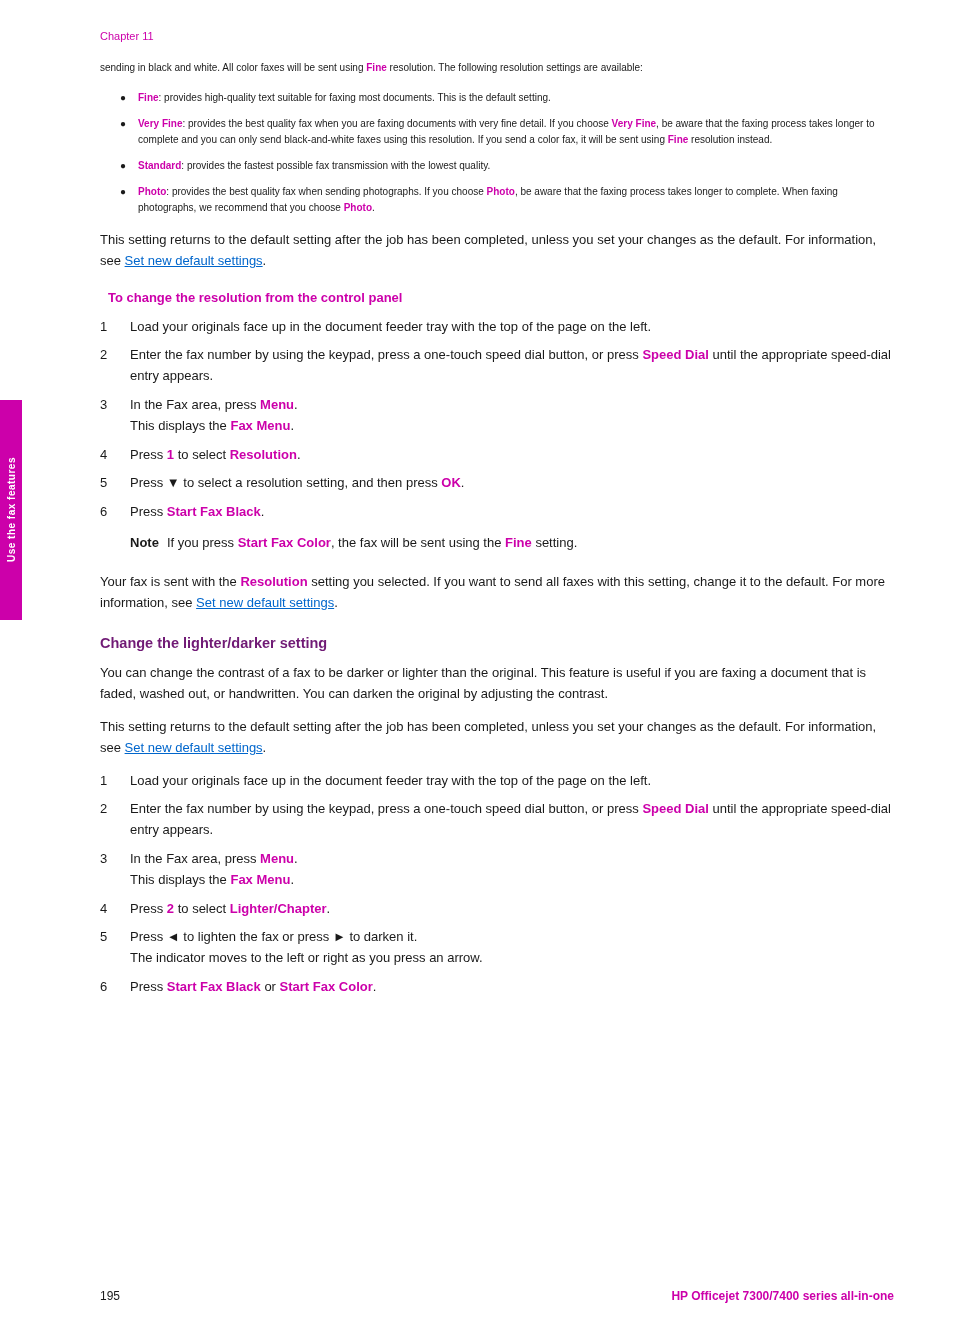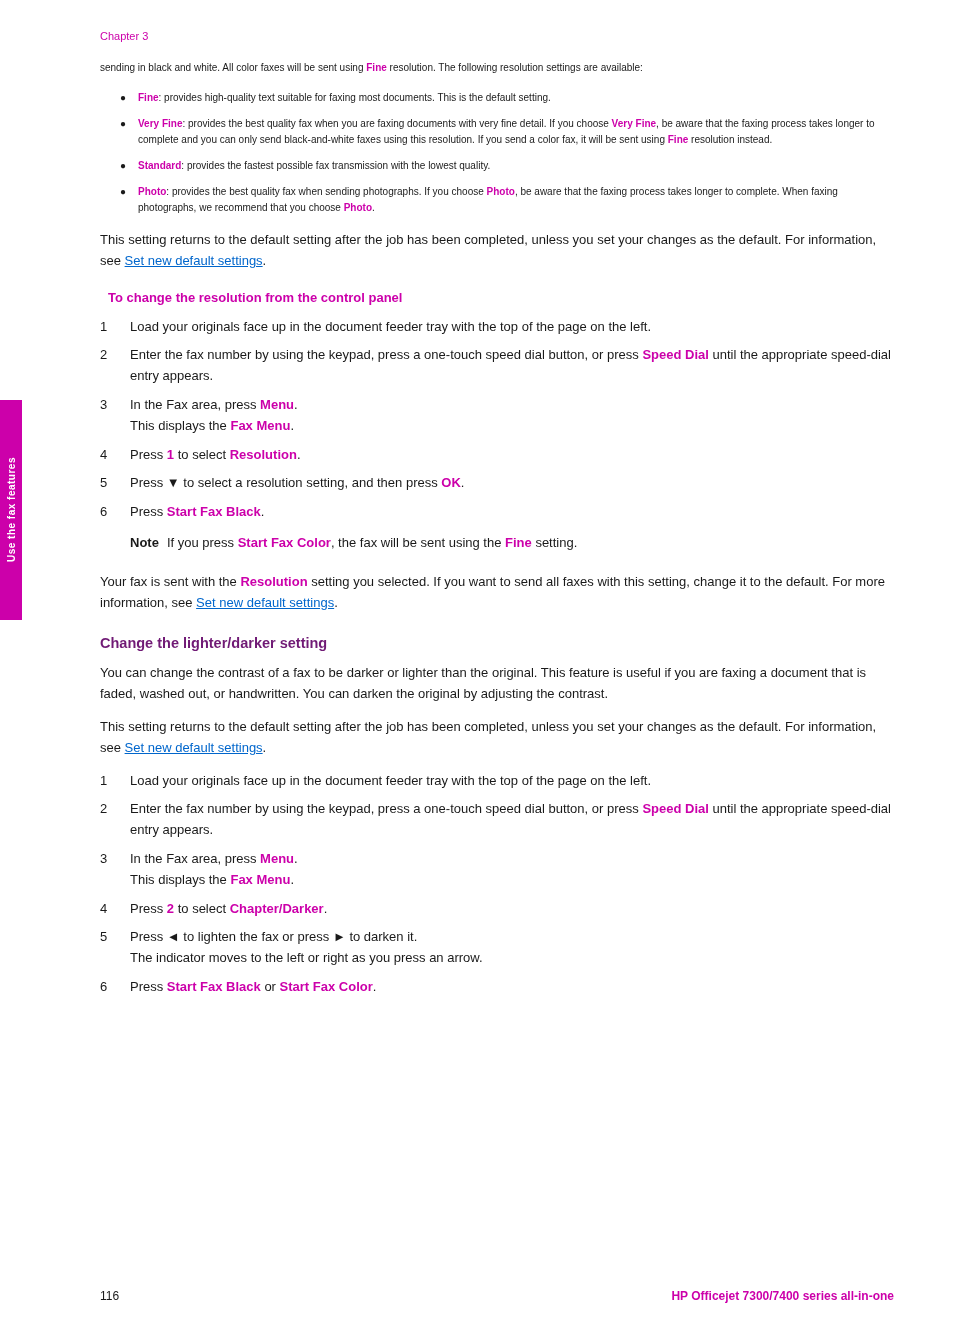--- a/index.html
+++ b/index.html
@@ -187,21 +187,21 @@
 <body>
 
 <div class="page">
 
   <div class="sidebar-tab">
     <span class="sidebar-tab-text">Use the fax features</span>
   </div>
 
   <div class="content">
 
-    <div class="chapter-header">Chapter 3</div>
+    <div class="chapter-header">Chapter 11</div>
 
     <p class="intro-para">
       sending in black and white. All color faxes will be sent using <span class="magenta">Fine</span> resolution. The following resolution settings are available:
     </p>
 
     <ul class="bullet-list">
       <li>
         <span class="magenta">Fine</span>: provides high-quality text suitable for faxing most documents. This is the default setting.
       </li>
       <li>
@@ -276,33 +276,33 @@
         <span class="num">2</span>
         <span class="text">Enter the fax number by using the keypad, press a one-touch speed dial button, or press <span class="magenta">Speed Dial</span> until the appropriate speed-dial entry appears.</span>
       </li>
       <li>
         <span class="num">3</span>
         <span class="text">In the Fax area, press <span class="magenta">Menu</span>.<br>
         This displays the <span class="magenta">Fax Menu</span>.</span>
       </li>
       <li>
         <span class="num">4</span>
-        <span class="text">Press <span class="magenta">2</span> to select <span class="magenta">Chapter/Darker</span>.</span>
+        <span class="text">Press <span class="magenta">2</span> to select <span class="magenta">Lighter/Chapter</span>.</span>
       </li>
       <li>
         <span class="num">5</span>
         <span class="text">Press ◄ to lighten the fax or press ► to darken it.<br>
         The indicator moves to the left or right as you press an arrow.</span>
       </li>
       <li>
         <span class="num">6</span>
         <span class="text">Press <span class="magenta">Start Fax Black</span> or <span class="magenta">Start Fax Color</span>.</span>
       </li>
     </ol>
 
   </div>
 
   <div class="footer">
-    <span class="footer-page">116</span>
+    <span class="footer-page">195</span>
     <span class="footer-product">HP Officejet 7300/7400 series all-in-one</span>
   </div>
 
 </div>
 
 </body></html>

